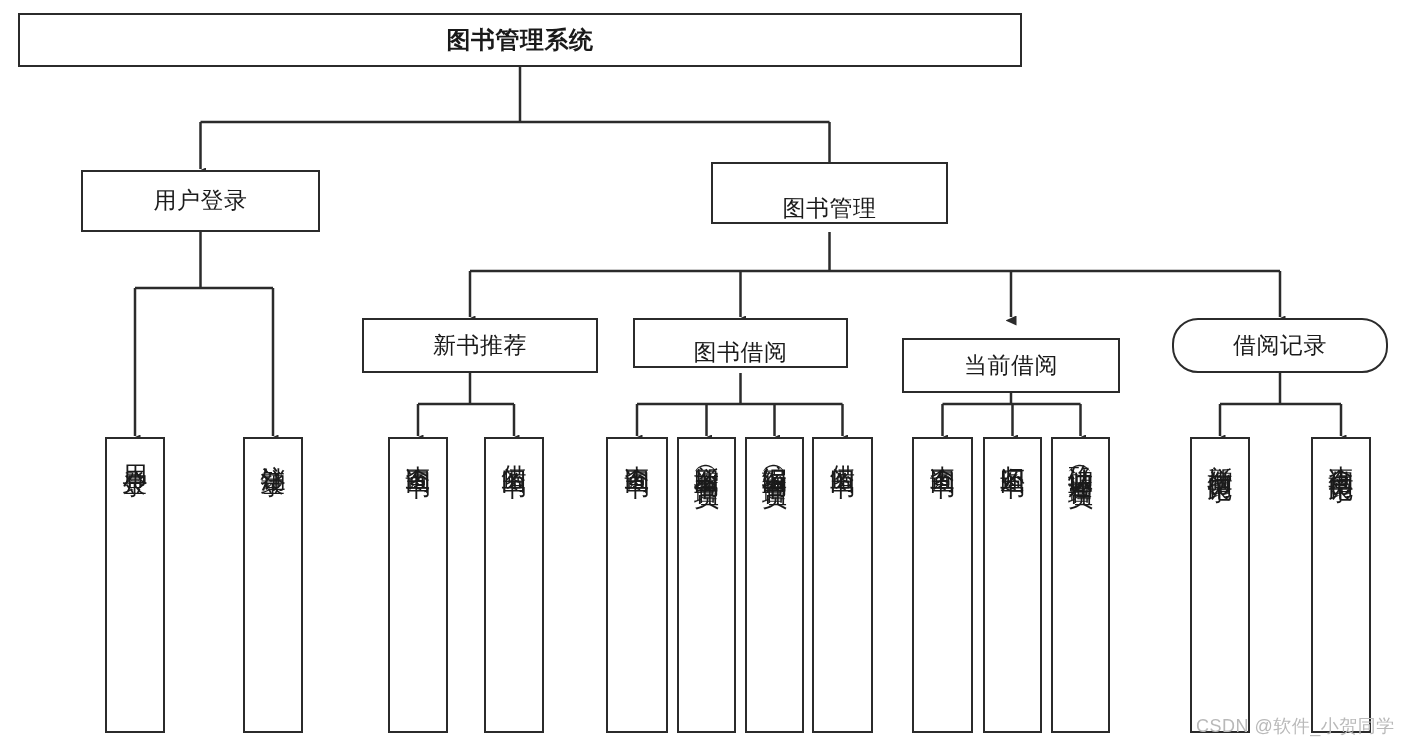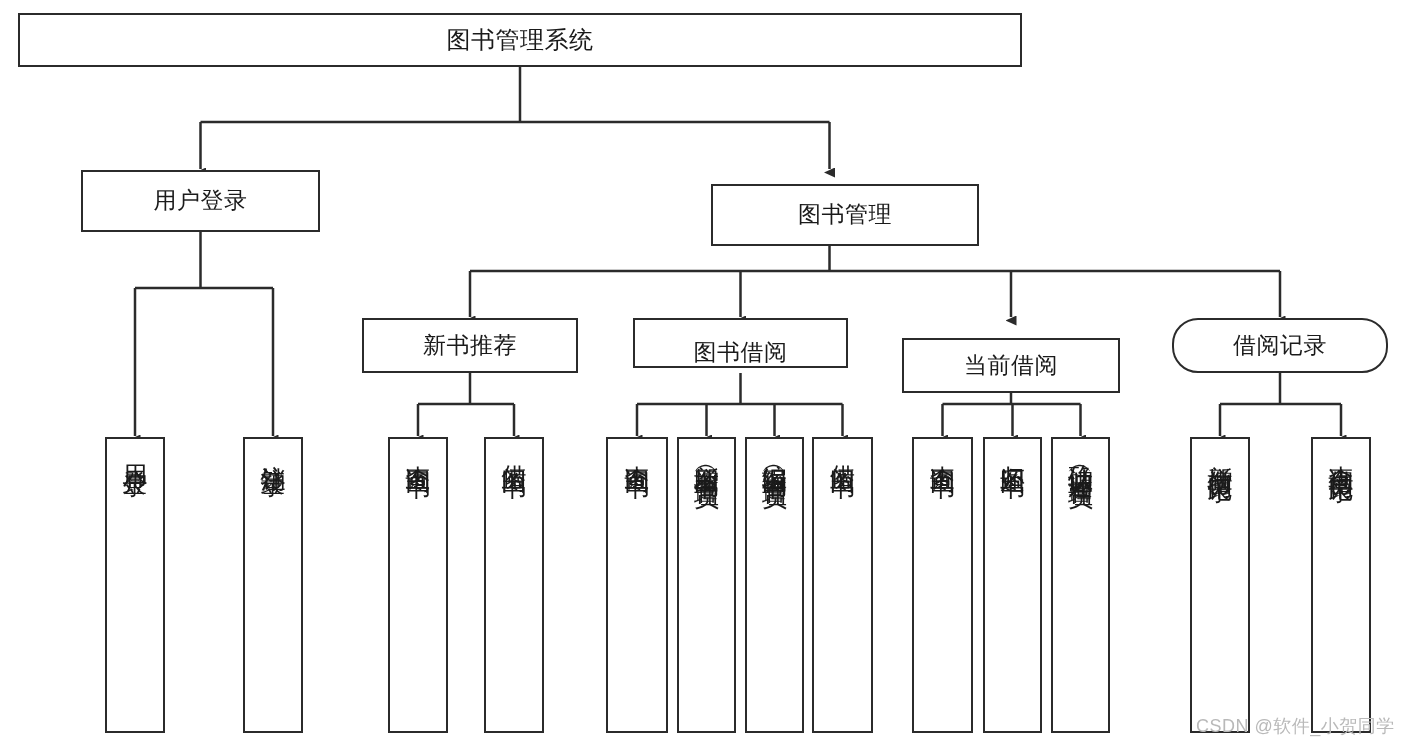--- a/index.html
+++ b/index.html
@@ -52,20 +52,21 @@
   .node.vertical .label {
     writing-mode: vertical-rl;
     text-orientation: upright;
     font-size: 25px;
     letter-spacing: 3px;
     line-height: 1.0;
     white-space: nowrap;
   }
   .node.root .label {
     font-size: 24px;
+    font-weight: bold;
   }
   #watermark {
     position: absolute;
     left: 1196px;
     top: 714px;
     font-size: 18px;
     color: #b9b9b9;
     white-space: nowrap;
     letter-spacing: 0.5px;
     font-family: "Liberation Sans", "DejaVu Sans", sans-serif;
@@ -118,24 +119,24 @@
       </g>
   </svg>
 
   <div id="node-layer">
       <div class="node horizontal root" style="left: 18px; top: 13px; width: 1004px; height: 54px;">
         <span class="label">图书管理系统</span>
       </div>
       <div class="node horizontal" style="left: 81px; top: 170px; width: 239px; height: 62px;">
         <span class="label">用户登录</span>
       </div>
-      <div class="node horizontal" style="left: 711px; top: 184px; width: 268px; height: 62px;">
+      <div class="node horizontal" style="left: 711px; top: 162px; width: 237px; height: 62px; align-items: flex-end;">
         <span class="label">图书管理</span>
       </div>
-      <div class="node horizontal" style="left: 362px; top: 318px; width: 216px; height: 55px;">
+      <div class="node horizontal" style="left: 362px; top: 318px; width: 236px; height: 55px;">
         <span class="label">新书推荐</span>
       </div>
       <div class="node horizontal" style="left: 633px; top: 318px; width: 215px; height: 50px; align-items: flex-end;">
         <span class="label">图书借阅</span>
       </div>
       <div class="node horizontal" style="left: 902px; top: 318px; width: 218px; height: 55px; margin-top: 20px;">
         <span class="label">当前借阅</span>
       </div>
       <div class="node horizontal" style="left: 1172px; top: 318px; width: 216px; height: 55px; border-radius: 26px;">
         <span class="label">借阅记录</span>

